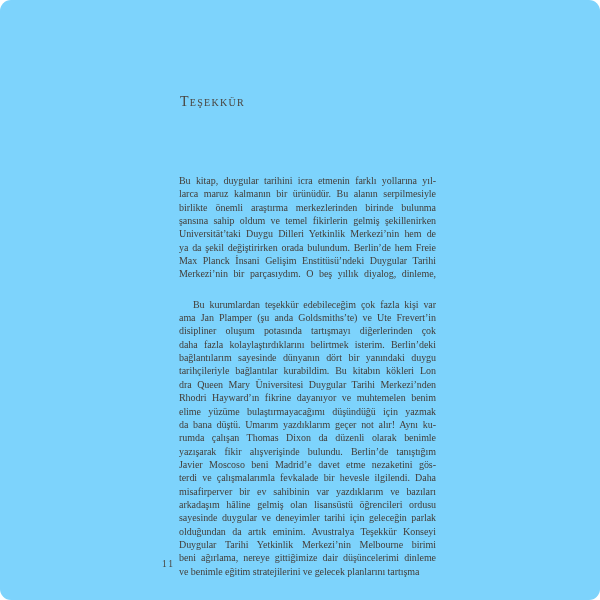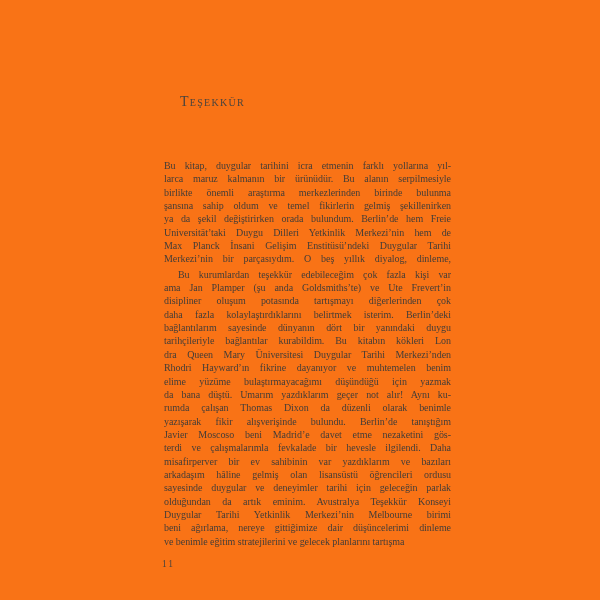--- a/index.html
+++ b/index.html
@@ -10,39 +10,40 @@
     width: 600px;
     height: 600px;
     background: #ffffff;
     position: relative;
     font-family: "Liberation Serif", serif;
     overflow: hidden;
   }
   .page {
     position: absolute;
     inset: 0;
-    background: #f97316;
+    background: #7dd3fc;
+    border-radius: 11px;
   }
   .page-title {
     position: absolute;
     left: 180px;
     top: 94px;
     font-size: 14px;
     font-variant: small-caps;
     letter-spacing: 1.3px;
     color: #4a443e;
   }
   .text-block {
     position: absolute;
     left: 162px;
     top: 157px;
     width: 291px;
   }
   .paragraph {
-    margin: 2px;
+    margin: 17px;
     padding: 0;
   }
   .text-line {
     font-size: 10px;
     line-height: 13.35px;
     height: 13.35px;
     color: #433d38;
     text-align: justify;
     text-align-last: justify;
     letter-spacing: -0.05px;
@@ -71,22 +72,22 @@
 
 <div class="page">
   <div class="page-title">Teşekkür</div>
 
   <div class="text-block">
       <div class="paragraph">
         <div class="text-line">Bu kitap, duygular tarihini icra etmenin farklı yollarına yıl-</div>
         <div class="text-line">larca maruz kalmanın bir ürünüdür. Bu alanın serpilmesiyle</div>
         <div class="text-line">birlikte önemli araştırma merkezlerinden birinde bulunma</div>
         <div class="text-line">şansına sahip oldum ve temel fikirlerin gelmiş şekillenirken</div>
+        <div class="text-line">Universität’taki Duygu Dilleri Yetkinlik Merkezi’nin hem de</div>
         <div class="text-line">ya da şekil değiştirirken orada bulundum. Berlin’de hem Freie</div>
-        <div class="text-line">Universität’taki Duygu Dilleri Yetkinlik Merkezi’nin hem de</div>
         <div class="text-line">Max Planck İnsani Gelişim Enstitüsü’ndeki Duygular Tarihi</div>
         <div class="text-line">Merkezi’nin bir parçasıydım. O beş yıllık diyalog, dinleme,</div>
       </div>
       <div class="paragraph">
         <div class="text-line first-indent">Bu kurumlardan teşekkür edebileceğim çok fazla kişi var</div>
         <div class="text-line">ama Jan Plamper (şu anda Goldsmiths’te) ve Ute Frevert’in</div>
         <div class="text-line">disipliner oluşum potasında tartışmayı diğerlerinden çok</div>
         <div class="text-line">daha fazla kolaylaştırdıklarını belirtmek isterim. Berlin’deki</div>
         <div class="text-line">bağlantılarım sayesinde dünyanın dört bir yanındaki duygu</div>
         <div class="text-line">tarihçileriyle bağlantılar kurabildim. Bu kitabın kökleri Lon</div>

